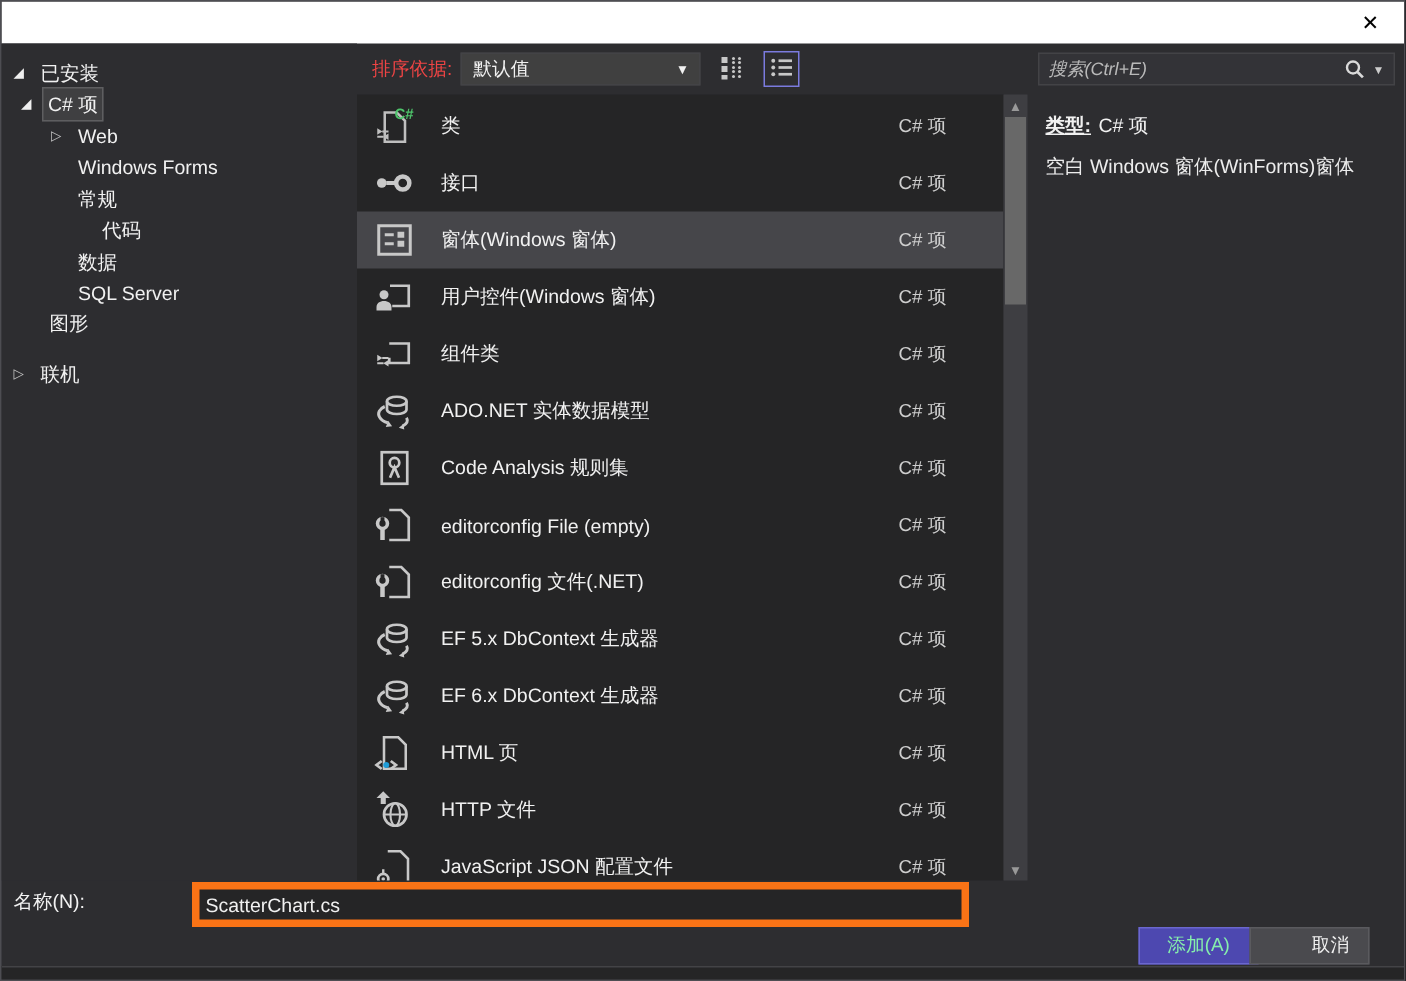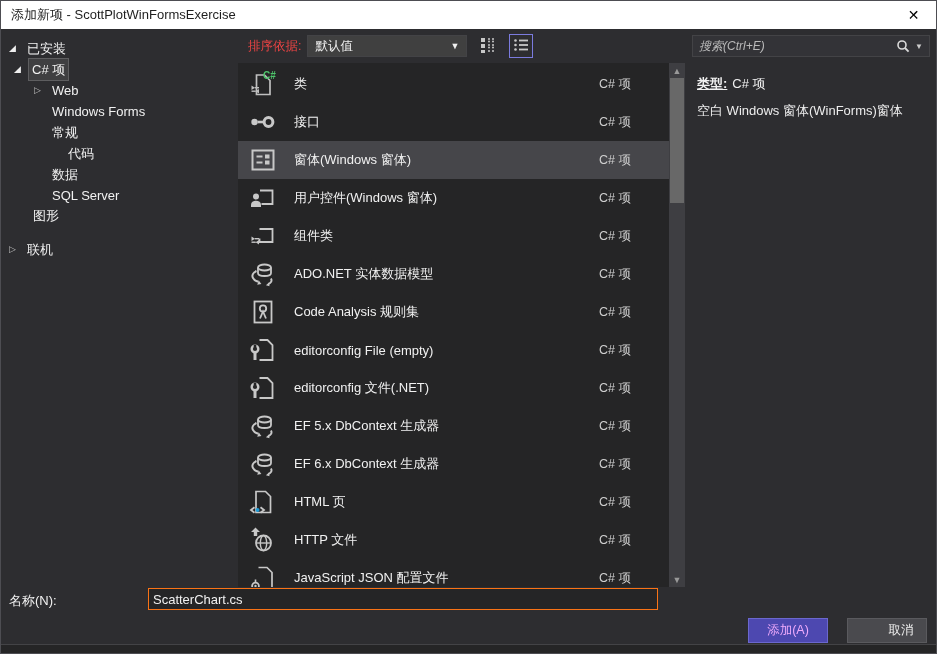--- a/index.html
+++ b/index.html
@@ -54,37 +54,36 @@
   
   .detailspane{position:absolute;top:62px;left:686px;right:0;bottom:66px;padding:12px 10px;
                font-size:13px;}
   .detailspane .line1{display:flex;gap:5px;}
   .detailspane .tlab{font-weight:bold;text-decoration:underline;}
   .detailspane .desc{margin-top:9px;color:#EDEDED;}
   
   .namerow{position:absolute;left:0;right:0;bottom:39px;height:26px;}
   .name-label{position:absolute;left:8px;top:4px;font-size:13px;}
   .name-input{position:absolute;left:127px;top:0;width:500px;height:20px;background:#252526;
-              border:1px solid #f97316;color:#F1F1F1;font-size:13px;padding:0 4px;
-              font-family:"Liberation Sans",sans-serif;outline:none;margin-left:20px;}
+              border:5px solid #f97316;color:#F1F1F1;font-size:13px;padding:0 4px;
+              font-family:"Liberation Sans",sans-serif;outline:none;}
   .btn{position:absolute;top:-32px;height:25px;font-size:12.5px;display:flex;align-items:center;
        justify-content:center;cursor:pointer;box-sizing:border-box;}
-  .btn-add{right:108px;width:80px;background:#4D48B0;border:1px solid#6B67CE;color:#f0abfc;top:auto;}
-  .btn-cancel{right:9px;width:80px;background:#4A4A4E;border:1px solid #5A5A5E;color:#F1F1F1;top:auto;padding-left:28px;}
+  .btn-add{right:97px;width:80px;background:#4D48B0;border:1px solid#6B67CE;color:#86efac;top:auto;}
+  .btn-cancel{right:23px;width:80px;background:#4A4A4E;border:1px solid #5A5A5E;color:#F1F1F1;top:auto;padding-left:28px;}
   .buttonrow{position:absolute;left:0;right:0;bottom:10px;height:25px;}
   .footstrip{position:absolute;left:0;right:0;bottom:0;height:8px;background:#252526;
              border-top:1px solid #434346;}
 </style>
 </head>
 <body>
 
 <div id="app">
 
   <div class="titlebar">
-    <span class="title">添加新项 - ScottPlotWinFormsExercise</span>
     <span class="close-btn">✕</span>
   </div>
 
   <div class="toolbar">
     <span class="sort-label">排序依据:</span>
     <div class="dropdown">
       <span>默认值</span>
       <span class="arrow">▼</span>
     </div>
     <div class="icon-btn">

